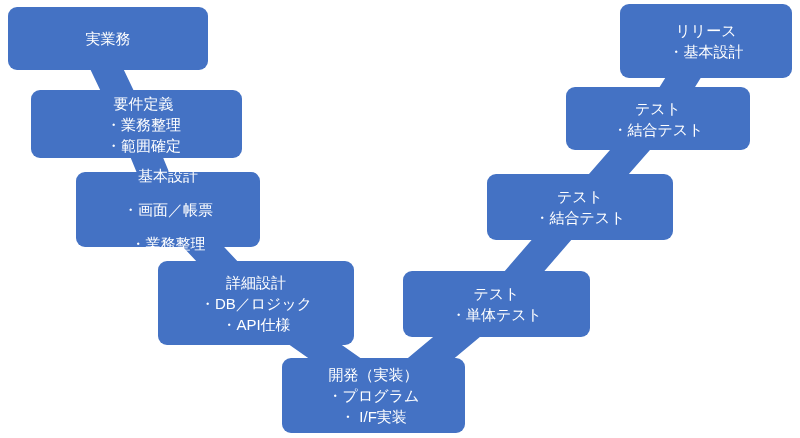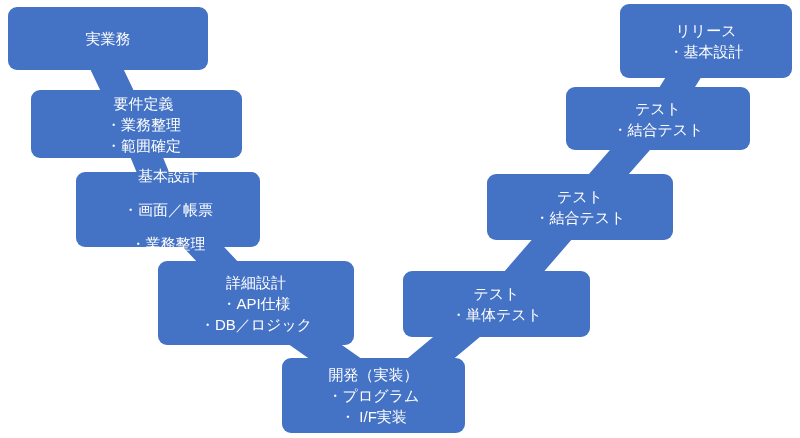--- a/index.html
+++ b/index.html
@@ -67,22 +67,22 @@
   </div>
 
   <div class="step s2">
     <div class="line">基本設計</div>
     <div class="line">・画面／帳票</div>
     <div class="line">・業務整理</div>
   </div>
 
   <div class="step s3">
     <div class="line">詳細設計</div>
+    <div class="line">・DB／ロジック</div>
     <div class="line">・API仕様</div>
-    <div class="line">・DB／ロジック</div>
   </div>
 
   <div class="step s4">
     <div class="line">開発（実装）</div>
     <div class="line">・プログラム</div>
     <div class="line">・ I/F実装</div>
   </div>
 
   <div class="step s5">
     <div class="line">テスト</div>

